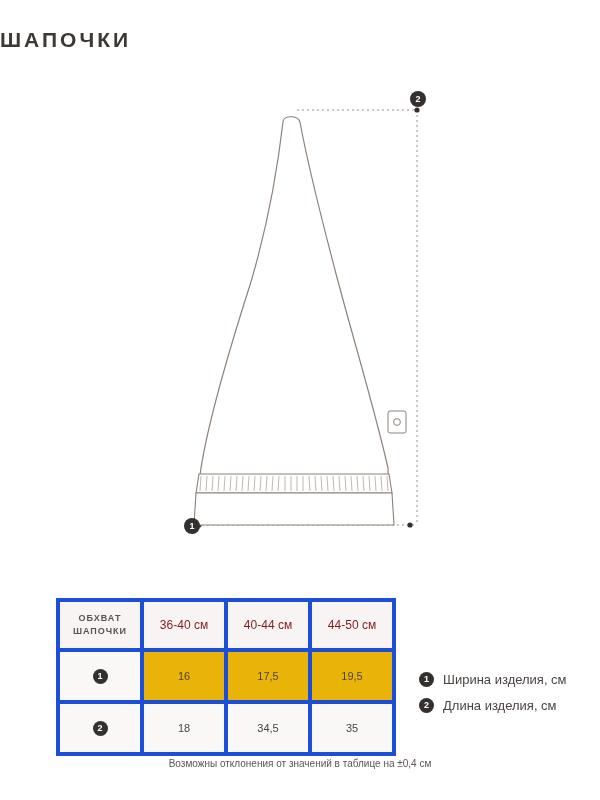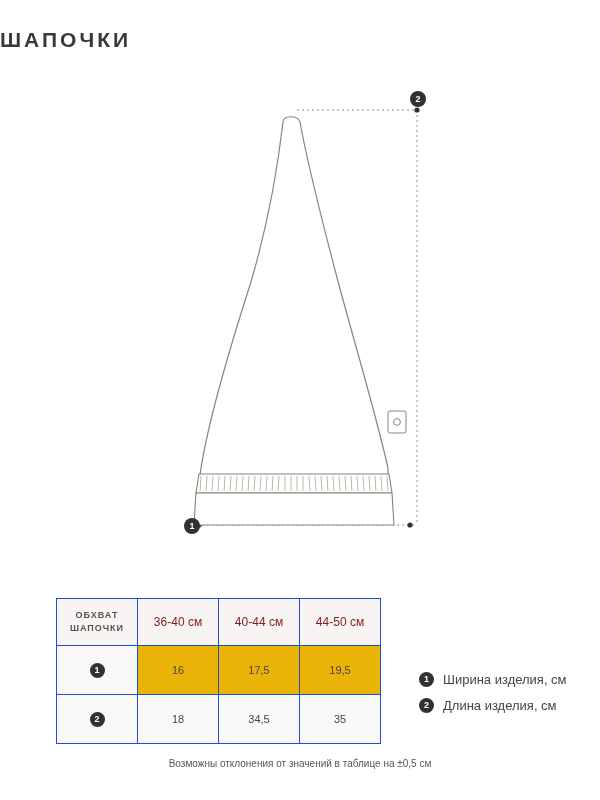--- a/index.html
+++ b/index.html
@@ -70,21 +70,21 @@
     left: 56px;
     top: 598px;
     border-collapse: collapse;
     font-size: 11px;
   }
   .size-table td, .size-table th {
     width: 78px;
     height: 46px;
     text-align: center;
     vertical-align: middle;
-    border: 1px solid #1d4ed8;
+    border: 4px solid #1d4ed8;
     font-weight: normal;
     color: #4a4441;
   }
   .size-table thead th {
     background: #f7f4f3;
     height: 44px;
   }
   .size-table thead th.head-label {
     font-size: 9px;
     font-weight: bold;
@@ -294,15 +294,15 @@
     <div class="legend-row">
       <span class="legend-badge">1</span>
       <span class="legend-text">Ширина изделия, см</span>
     </div>
     <div class="legend-row">
       <span class="legend-badge">2</span>
       <span class="legend-text">Длина изделия, см</span>
     </div>
   </div>
 
-  <div class="footnote">Возможны отклонения от значений в таблице на ±0,5 см</div>
+  <div class="footnote">Возможны отклонения от значений в таблице на ±0,4 см</div>
 
 </div>
 
 </body></html>

